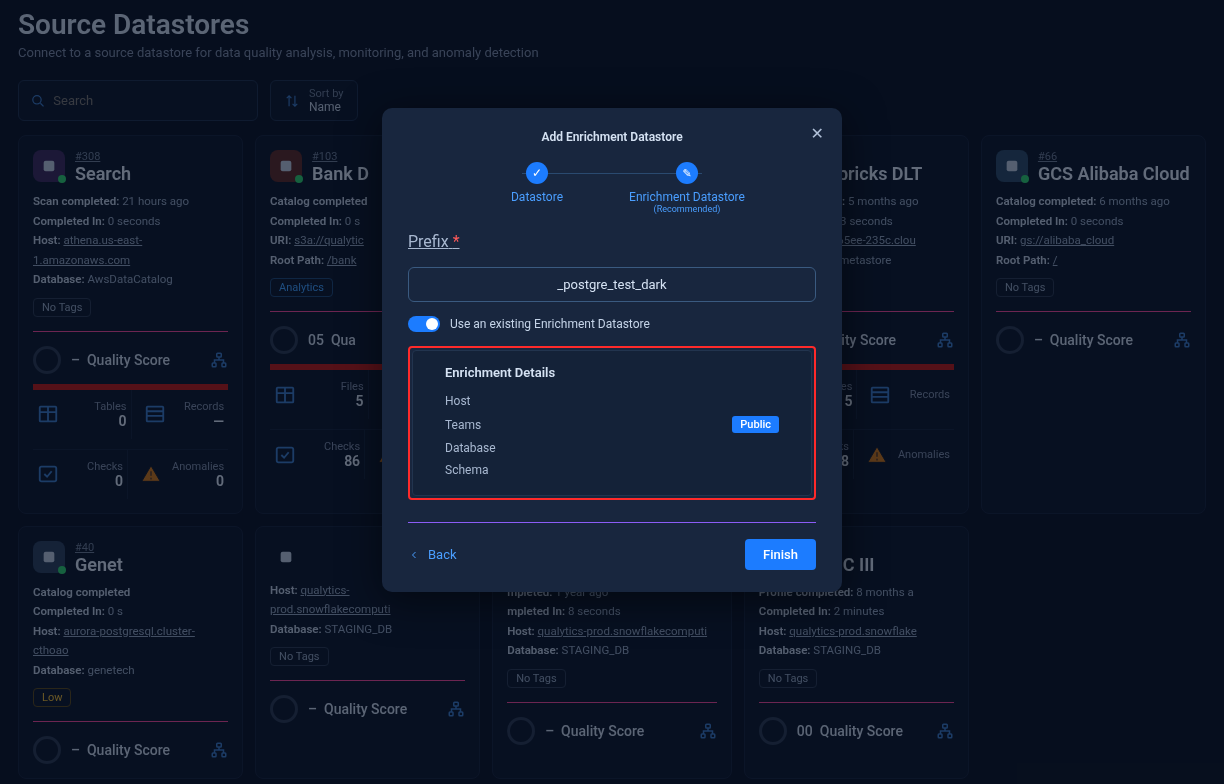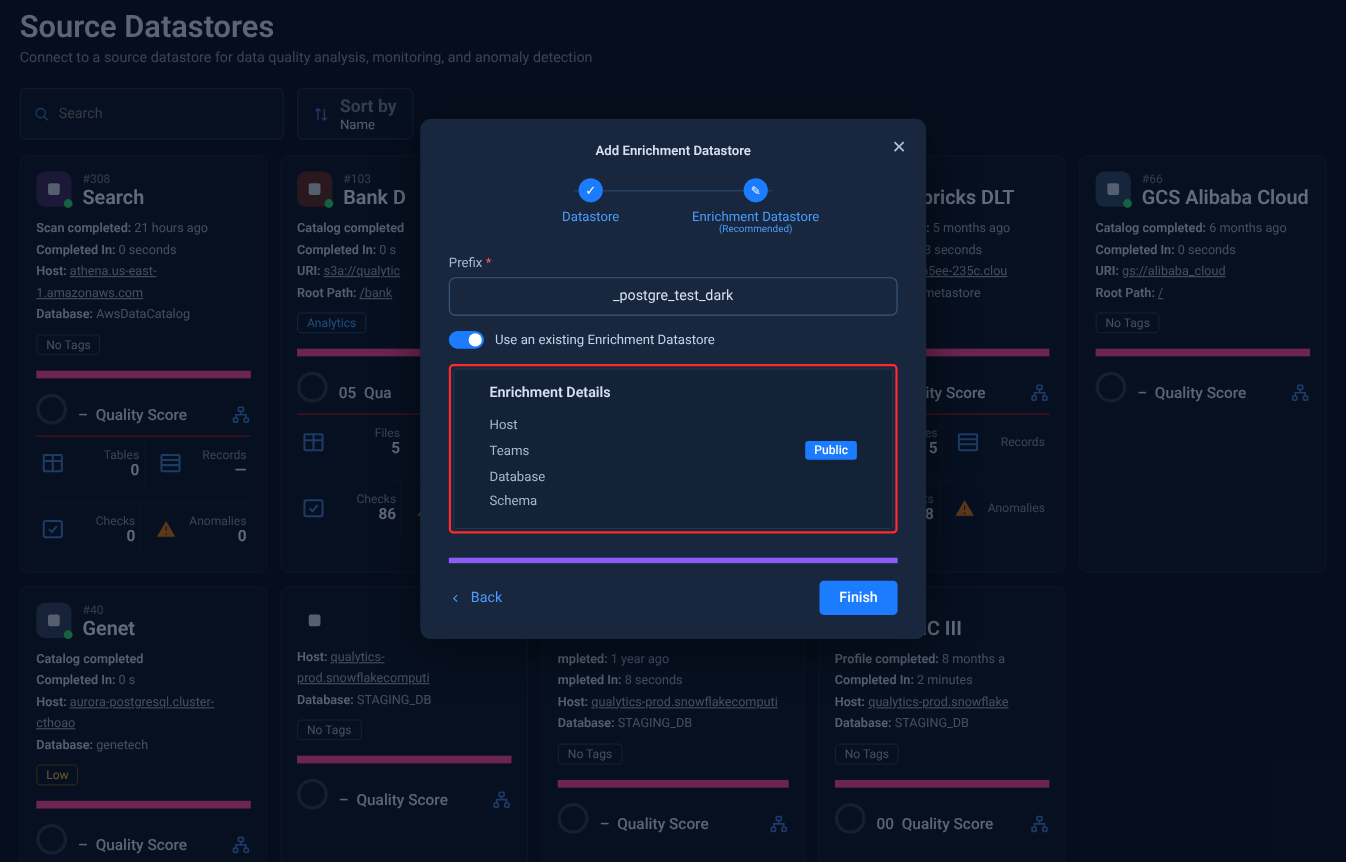--- a/index.html
+++ b/index.html
@@ -3,41 +3,41 @@
 <meta charset="utf-8">
 <style>
 * { margin: 0; padding: 0; box-sizing: border-box; font-family: -apple-system, BlinkMacSystemFont, 'Segoe UI', Roboto, sans-serif; }
 body { background: #0a1428; color: #a8b8d0; width: 1224px; height: 784px; overflow: hidden; position: relative; }
 .page-title { font-size: 28px; font-weight: 600; color: #c5d4e8; padding: 8px 18px 4px; }
 .page-subtitle { font-size: 13px; color: #7a8ba8; padding: 0 18px 20px; }
 .toolbar { display: flex; gap: 12px; padding: 0 18px 14px; }
 .search-box { flex: 0 0 240px; display: flex; align-items: center; gap: 8px; border: 1px solid #1e3250; border-radius: 6px; padding: 8px 12px; background: #0d1a30; }
 .search-box input { background: transparent; border: none; color: #7a8ba8; font-size: 13px; outline: none; width: 100%; }
 .sort-box { display: flex; align-items: center; gap: 10px; border: 1px solid #1e3250; border-radius: 6px; padding: 6px 14px; background: #0d1a30; }
-.sort-box .lbl { font-size: 16px; color: #6a7c98; font-weight: bold; }
+.sort-box .lbl { font-size: 11px; color: #6a7c98; }
 .sort-box .val { font-size: 12px; color: #b8c8de; }
 .cards { display: grid; grid-template-columns: repeat(5, 1fr); gap: 12px; padding: 0 18px; }
 .card { background: #0d1a30; border: 1px solid #16243e; border-radius: 8px; padding: 14px; min-height: 200px; }
 .card-head { display: flex; align-items: flex-start; gap: 10px; margin-bottom: 8px; }
 .card-icon { width: 32px; height: 32px; border-radius: 8px; display: flex; align-items: center; justify-content: center; position: relative; flex-shrink: 0; }
 .card-icon .dot { position: absolute; width: 8px; height: 8px; border-radius: 50%; bottom: -1px; right: -1px; }
 .card-head .ids { display: flex; flex-direction: column; }
-.card-head .hid { font-size: 11px; color: #6a7c98; }
+.card-head .hid { font-size: 11px; color: #6a7c98; text-decoration: underline; }
 .card-head .hname { font-size: 18px; font-weight: 600; color: #d5e2f3; white-space: nowrap; overflow: hidden; text-overflow: ellipsis; max-width: 170px; }
 .meta { font-size: 11.5px; color: #8fa3bf; line-height: 1.7; }
 .meta b { color: #b8c8de; font-weight: 600; }
 .meta .u { text-decoration: underline; }
 .tag { display: inline-block; font-size: 11px; color: #8fa3bf; border: 1px solid #2a3a54; border-radius: 4px; padding: 2px 8px; margin-top: 8px; }
 .tag.analytics { color: #3fa0ff; border-color: #1e4a7a; }
 .tag.low { color: #e8b838; border-color: #5a4a1e; }
-.score-row { display: flex; align-items: flex-end; justify-content: space-between; margin-top: 14px; border-top: 7px solid #ec4899; padding-top: 14px; }
+.score-row { display: flex; align-items: center; justify-content: space-between; margin-top: 14px; border-top: 1px solid #ec4899; padding-top: 14px; }
 .score-row .ring { width: 28px; height: 28px; border: 3px solid #2a3a54; border-radius: 50%; }
 .score-row .txt { font-size: 14px; color: #c5d4e8; font-weight: 500; flex: 1; padding-left: 10px; }
 .score-row .net { width: 18px; height: 18px; color: #3a7ac8; }
-.stat-grid { display: grid; grid-template-columns: 1fr 1fr; border-top: 1px solid #b91c1c; margin-top: 10px; }
+.stat-grid { display: grid; grid-template-columns: 1fr 1fr; border-top: 6px solid #b91c1c; margin-top: 10px; }
 .stat-cell { display: flex; align-items: center; gap: 10px; padding: 10px 4px; }
 .stat-cell + .stat-cell { border-left: 1px solid #16243e; padding-left: 12px; }
 .stat-grid + .stat-grid { border-top: 1px solid #16243e; }
 .stat-icon { width: 22px; height: 22px; color: #3a7ac8; flex-shrink: 0; }
 .stat-icon.warn { color: #c8751e; }
 .stat-txt { display: flex; flex-direction: column; align-items: flex-end; flex: 1; }
 .stat-txt .lbl { font-size: 11px; color: #7a8ba8; }
 .stat-txt .val { font-size: 14px; color: #d5e2f3; font-weight: 600; }
 
 
@@ -46,37 +46,37 @@
 .modal-close { position: absolute; top: 16px; right: 18px; color: #b0c0d8; font-size: 16px; cursor: pointer; }
 .modal-title { text-align: center; font-size: 12px; font-weight: 600; color: #d5e2f3; margin-bottom: 18px; }
 .steps { display: flex; align-items: flex-start; justify-content: center; gap: 0; margin-bottom: 18px; position: relative; }
 .step { display: flex; flex-direction: column; align-items: center; width: 150px; position: relative; z-index: 2; }
 .step-circle { width: 22px; height: 22px; border-radius: 50%; display: flex; align-items: center; justify-content: center; margin-bottom: 6px; }
 .step-circle.done { background: #1c7cff; color: #fff; font-size: 12px; }
 .step-circle.active { background: #1c7cff; color: #fff; font-size: 11px; }
 .step-label { font-size: 12px; color: #4a9eff; text-align: center; }
 .step-sub { font-size: 9px; color: #4a9eff; }
 .step-line { position: absolute; top: 11px; left: 50%; transform: translateX(-50%); width: 180px; height: 1px; background: #2a4a70; z-index: 1; }
-.field-label { font-size: 12px; color: #a8b8d0; margin-bottom: 6px; }
+.field-label { font-size: 16px; color: #a8b8d0; margin-bottom: 16px; text-decoration: underline; }
 .field-label .req { color: #ff5a5a; }
 .field-input { width: 100%; background: transparent; border: 1px solid #3a5a80; border-radius: 6px; padding: 9px 12px; color: #d5e2f3; font-size: 13px; outline: none; margin-bottom: 14px; text-align: center; }
 .toggle-row { display: flex; align-items: center; gap: 10px; margin-bottom: 14px; }
 .toggle { width: 32px; height: 16px; background: #1c7cff; border-radius: 10px; position: relative; }
 .toggle::after { content: ''; position: absolute; width: 12px; height: 12px; background: #fff; border-radius: 50%; top: 2px; right: 2px; }
 .toggle-label { font-size: 12px; color: #c5d4e8; }
 .highlight-red { border: 2px solid #ff2a2a; border-radius: 4px; padding: 2px; margin-bottom: 8px; }
 .select-row { display: flex; align-items: center; gap: 10px; padding: 8px 12px; background: #142238; border: 1px solid #2a4060; border-radius: 4px; }
 .select-row .pg-icon { width: 18px; height: 18px; }
 .select-row .sel-text { flex: 1; font-size: 13px; color: #d5e2f3; }
 .select-row .caret { color: #8fa3bf; font-size: 10px; }
 .details-box { background: #142238; border: 1px solid #22344e; border-radius: 4px; padding: 14px 32px; }
 .details-title { font-size: 13px; font-weight: 600; color: #d5e2f3; margin-bottom: 10px; }
 .detail-row { display: flex; justify-content: space-between; align-items: center; font-size: 12px; color: #a8b8d0; padding: 4px 0; }
 .public-badge { background: #1c7cff; color: #fff; font-size: 11px; padding: 2px 8px; border-radius: 3px; font-weight: 500; }
-.modal-footer { display: flex; justify-content: space-between; align-items: center; margin-top: 22px; padding-top: 16px; border-top: 5px solid #8b5cf6; }
+.modal-footer { display: flex; justify-content: space-between; align-items: center; margin-top: 22px; padding-top: 16px; border-top: 1px solid #8b5cf6; }
 .back-link { color: #4a9eff; font-size: 13px; cursor: pointer; display: flex; align-items: center; gap: 8px; }
 .finish-btn { background: #1c7cff; color: #fff; font-size: 13px; padding: 8px 18px; border: none; border-radius: 4px; cursor: pointer; font-weight: 500; }
 svg { display: block; }
 </style>
 </head>
 <body>
 
 <h1 class="page-title">Source Datastores</h1>
 <div class="page-subtitle">Connect to a source datastore for data quality analysis, monitoring, and anomaly detection</div>
 

